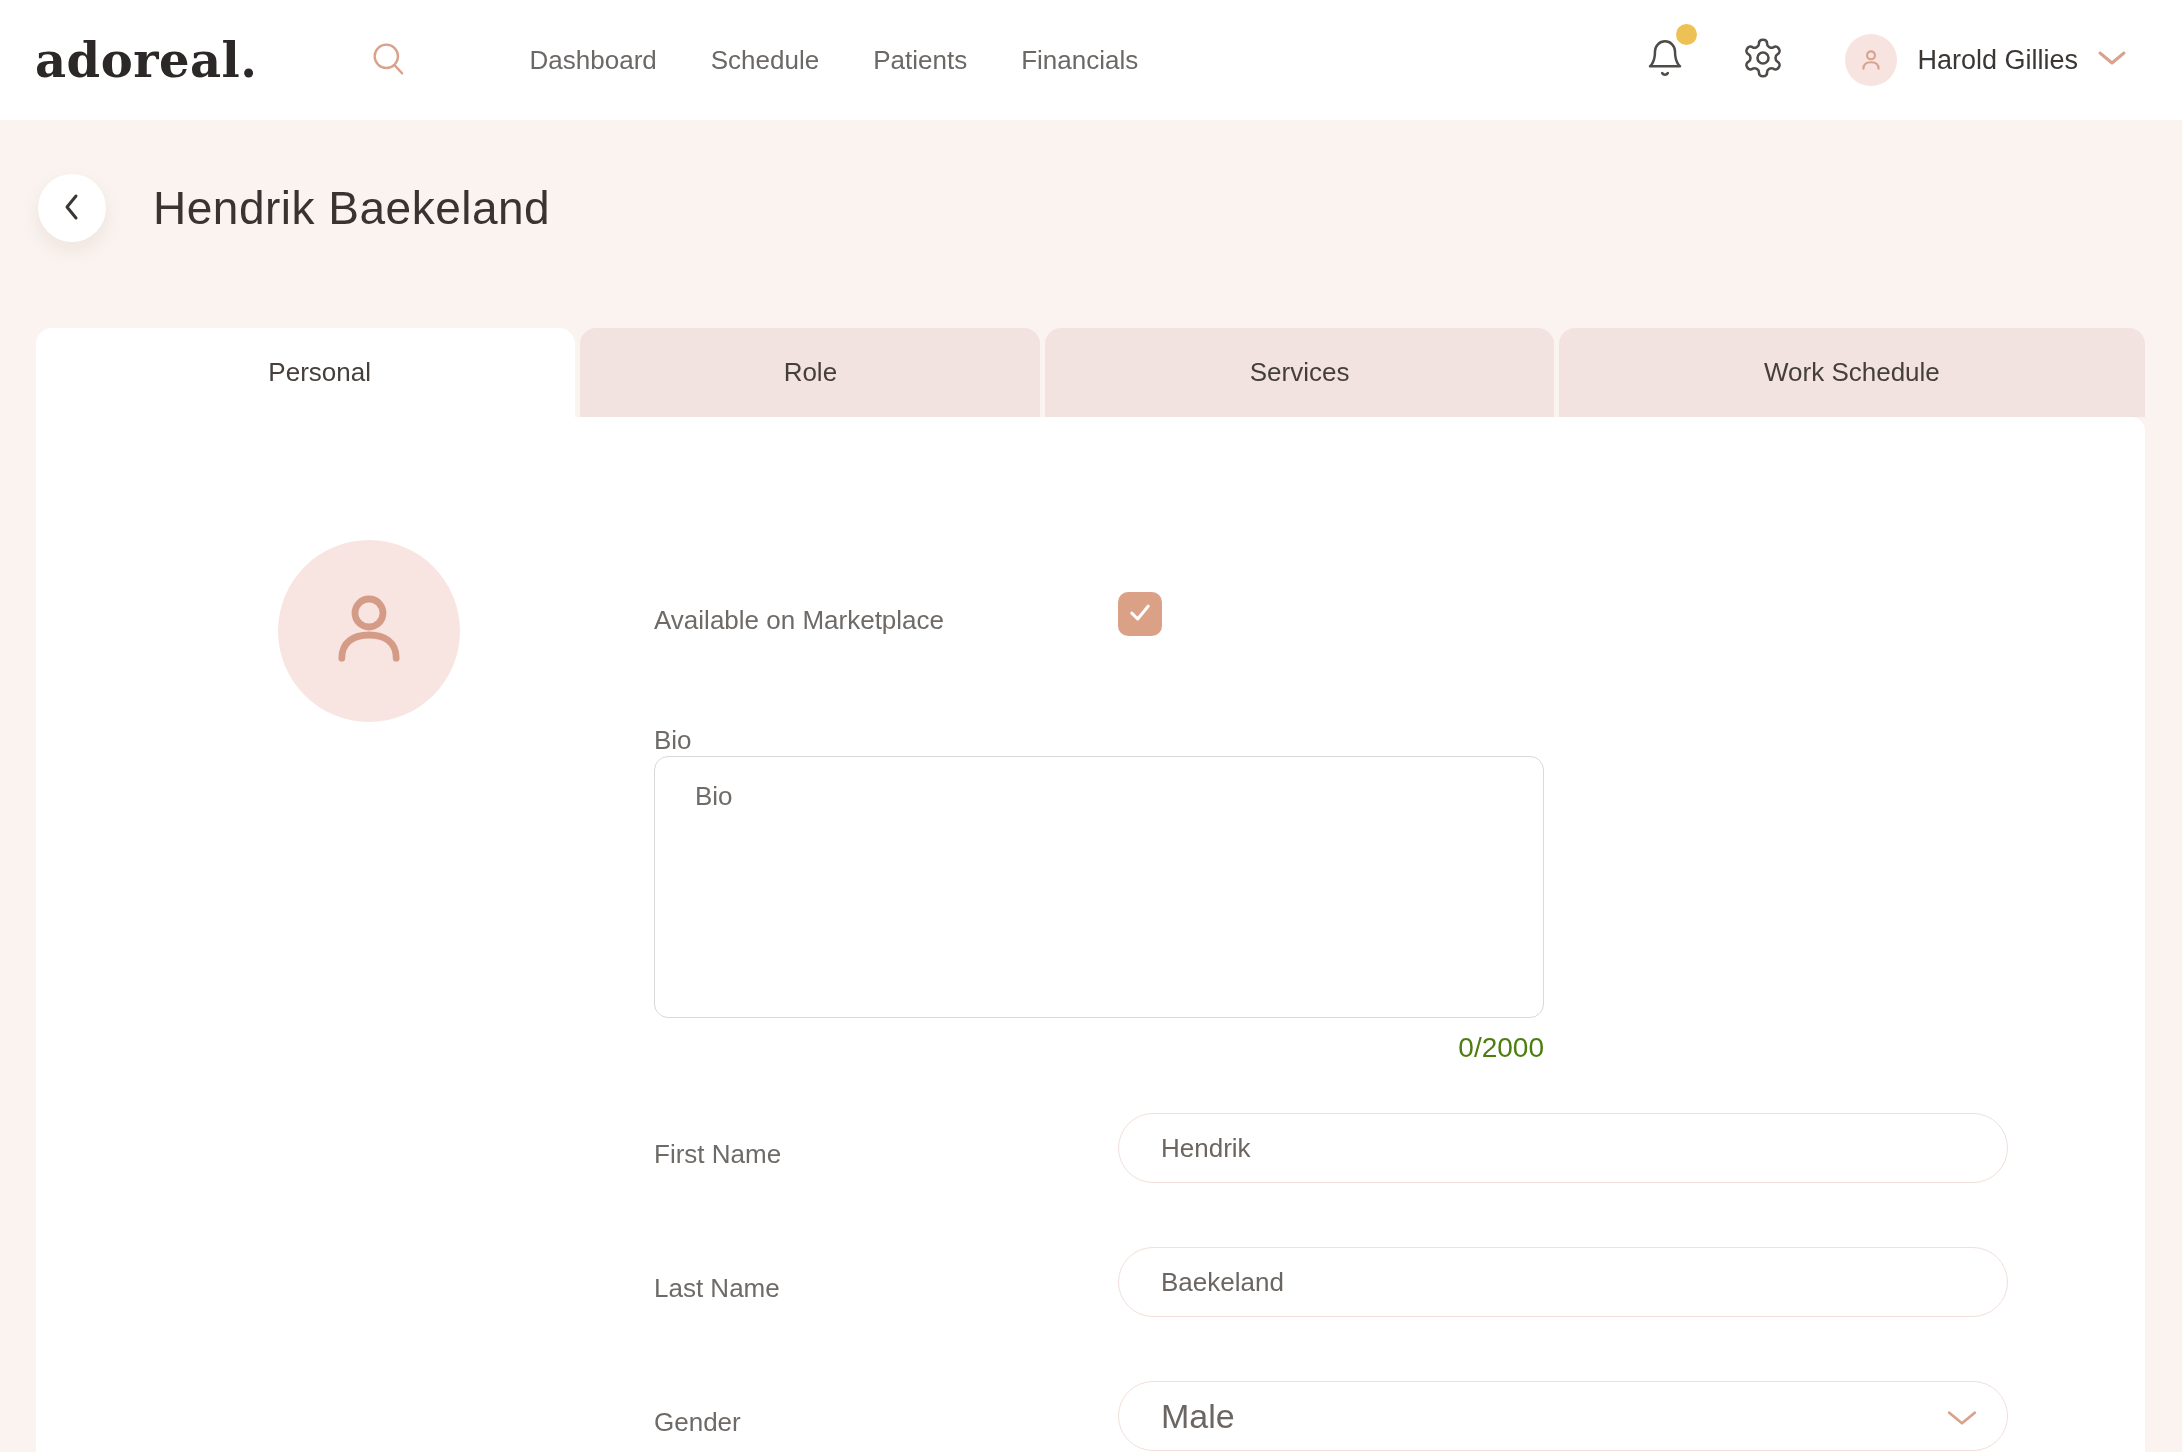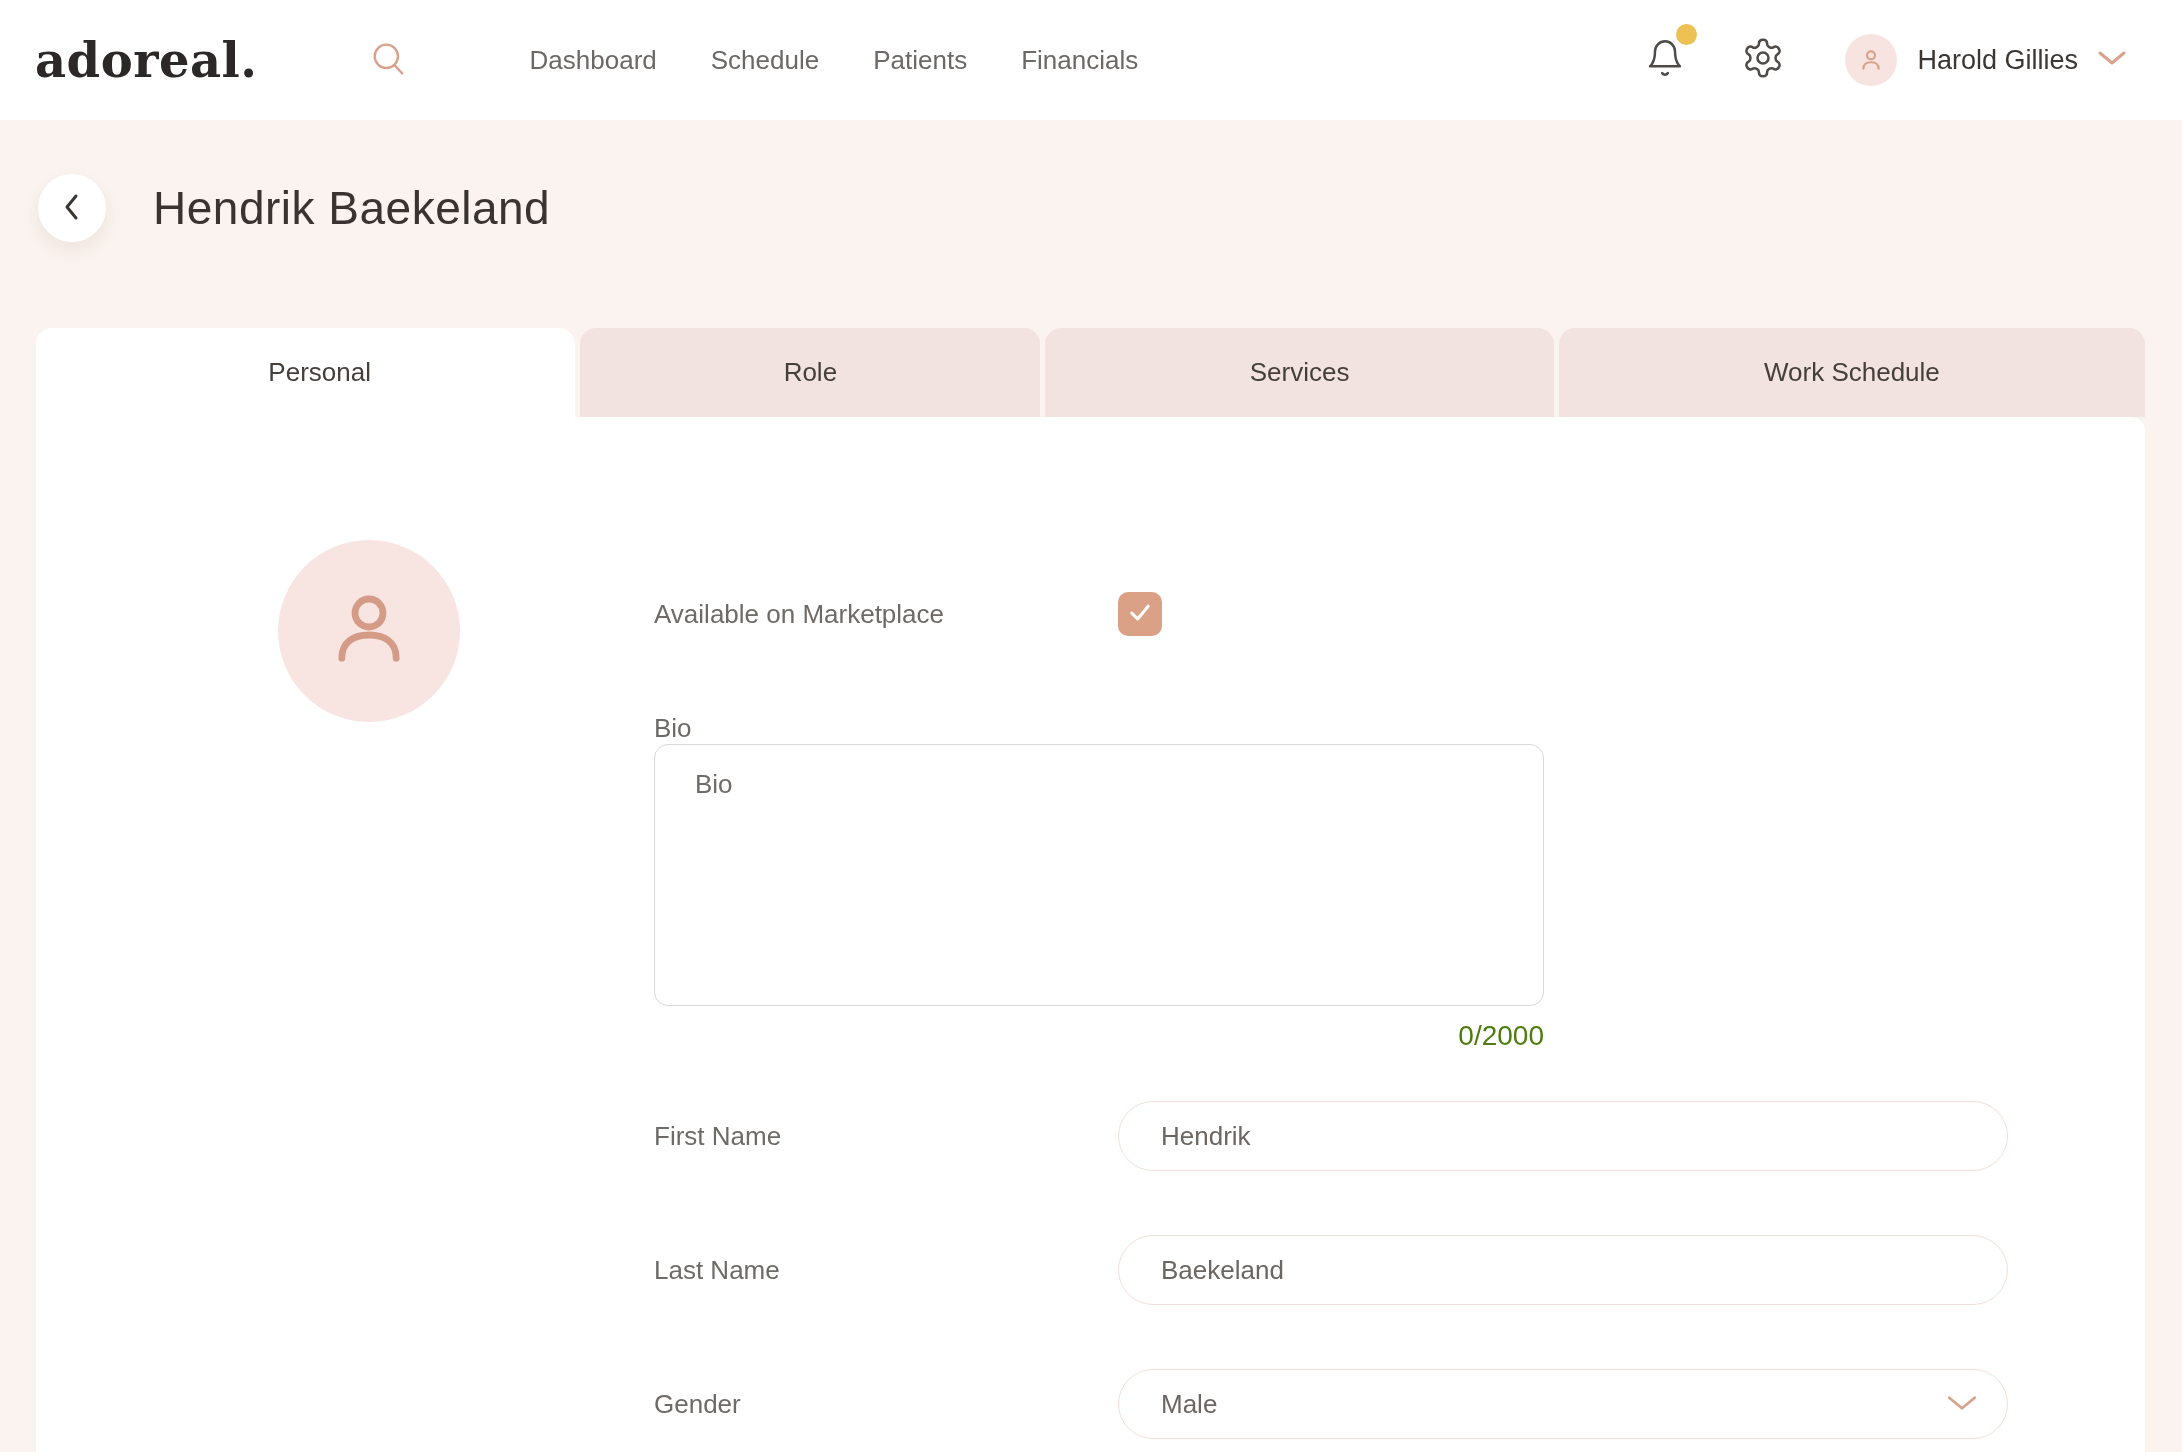--- a/index.html
+++ b/index.html
@@ -92,21 +92,21 @@
     border-radius: 0 14px 0 0;
   }
   .profile-avatar {
     position: absolute; left: 242px; top: 123px;
     width: 182px; height: 182px; border-radius: 50%;
     background: #f8e5e1;
     display: flex; align-items: center; justify-content: center;
   }
   .form { padding-top: 175px; }
   .row { display: flex; align-items: center; margin-left: 618px; }
-  .row .label { width: 464px; font-size: 26px; color: #6e6a67; flex: none; }
+  .row .label { width: 464px; font-size: 26px; color: #6e6a67; flex: none; margin-top: 12px; }
   .control { width: 890px; flex: none; }
 
   .checkbox {
     width: 44px; height: 44px; border-radius: 10px;
     background: #dba187;
     display: flex; align-items: center; justify-content: center;
     cursor: pointer;
   }
 
   .row-bio { align-items: flex-start; margin-top: 61px; flex-direction: column; }
@@ -137,21 +137,21 @@
     font-family: Liberation Sans, sans-serif;
     font-size: 26px; color: #6b6662;
     outline: none; background: #ffffff;
   }
   .select-box {
     width: 890px; height: 70px;
     border: 1.5px solid #f1dfd9;
     border-radius: 36px;
     padding: 0 28px 0 42px;
     display: flex; align-items: center; justify-content: space-between;
-    font-size: 26px; color: #6b6662;
+    font-size: 34px; color: #6b6662;
     cursor: pointer; background: #ffffff;
   }
 </style>
 </head>
 <body>
 
 <div class="header">
   <div class="logo">adoreal.</div>
 
   <div class="search-btn">

